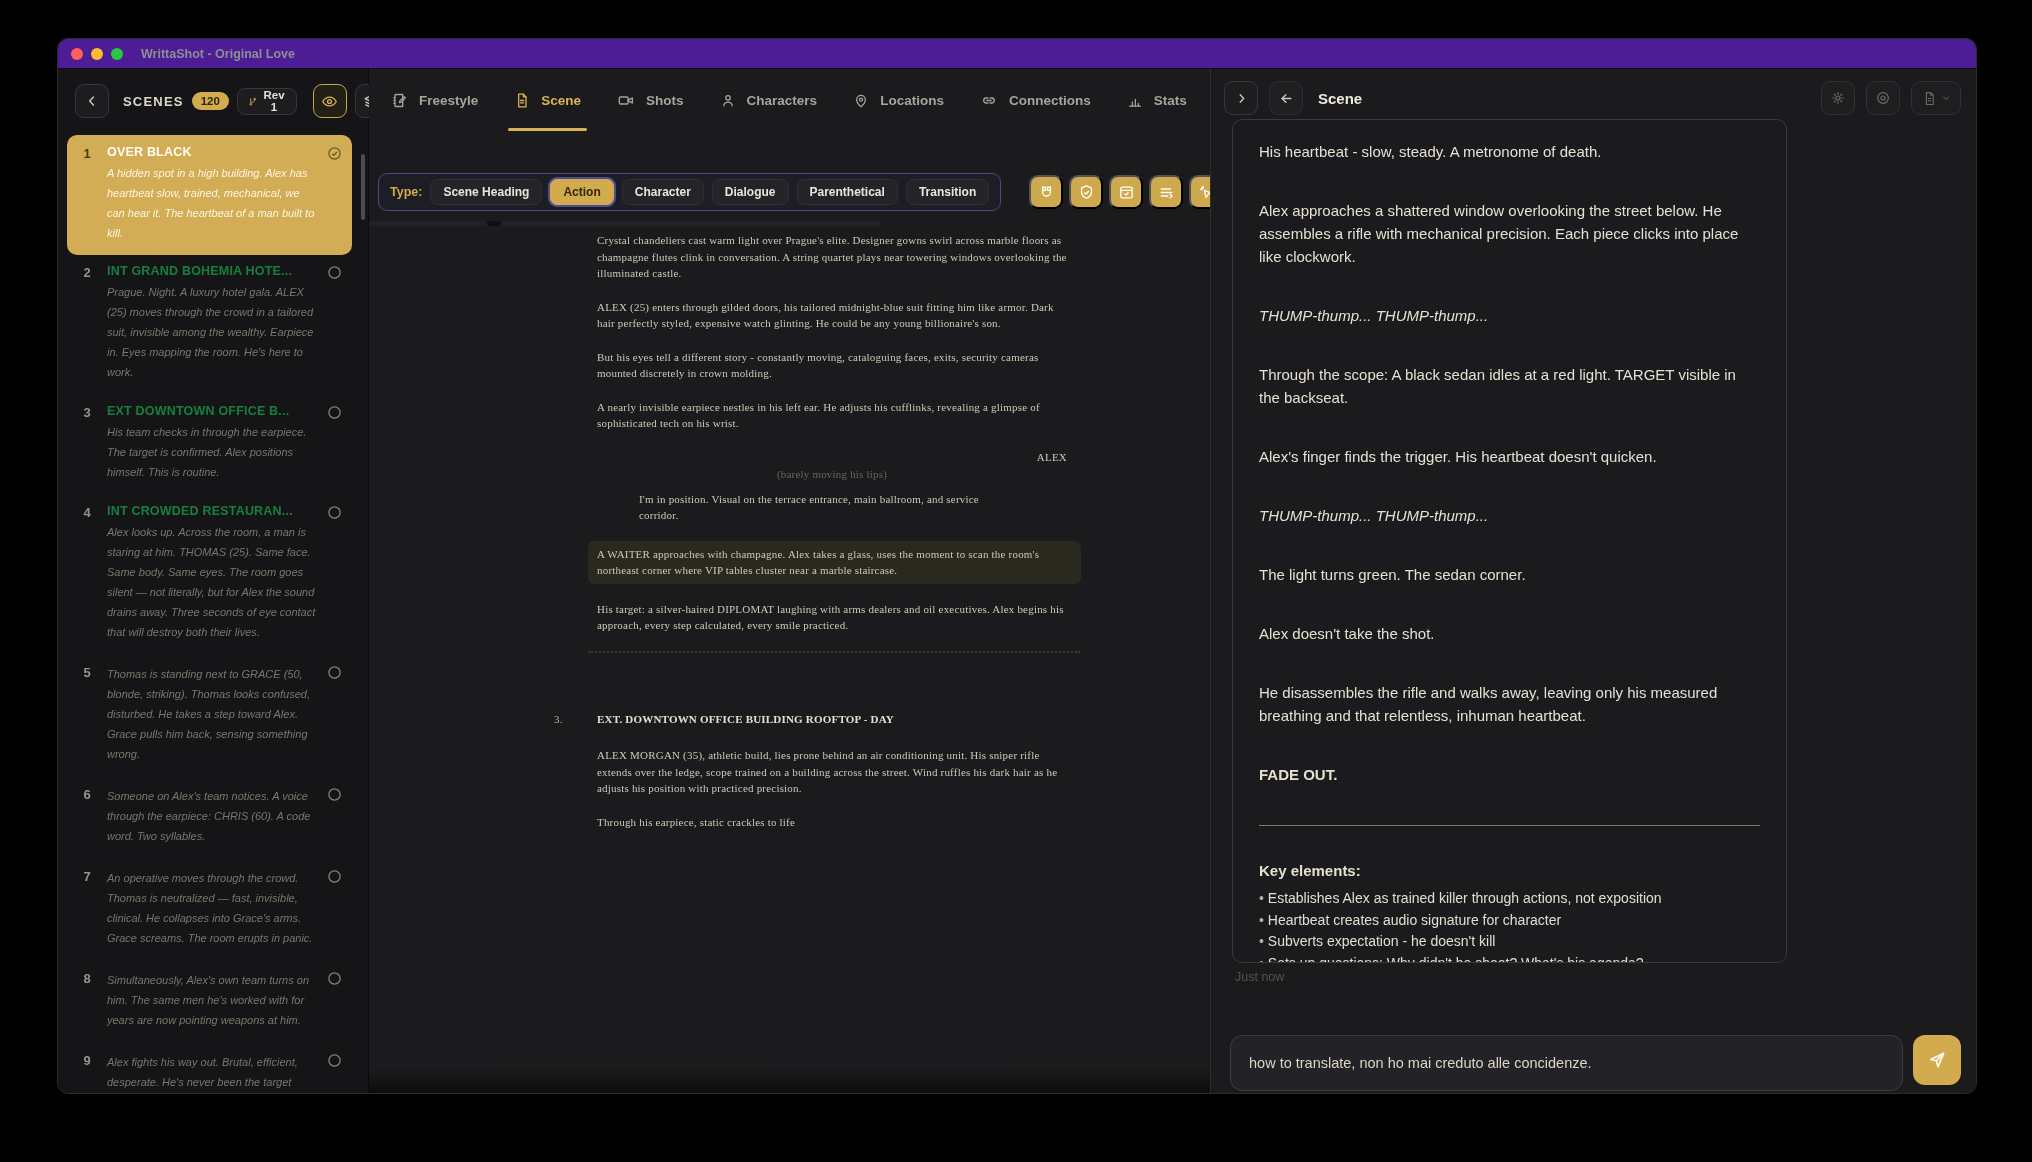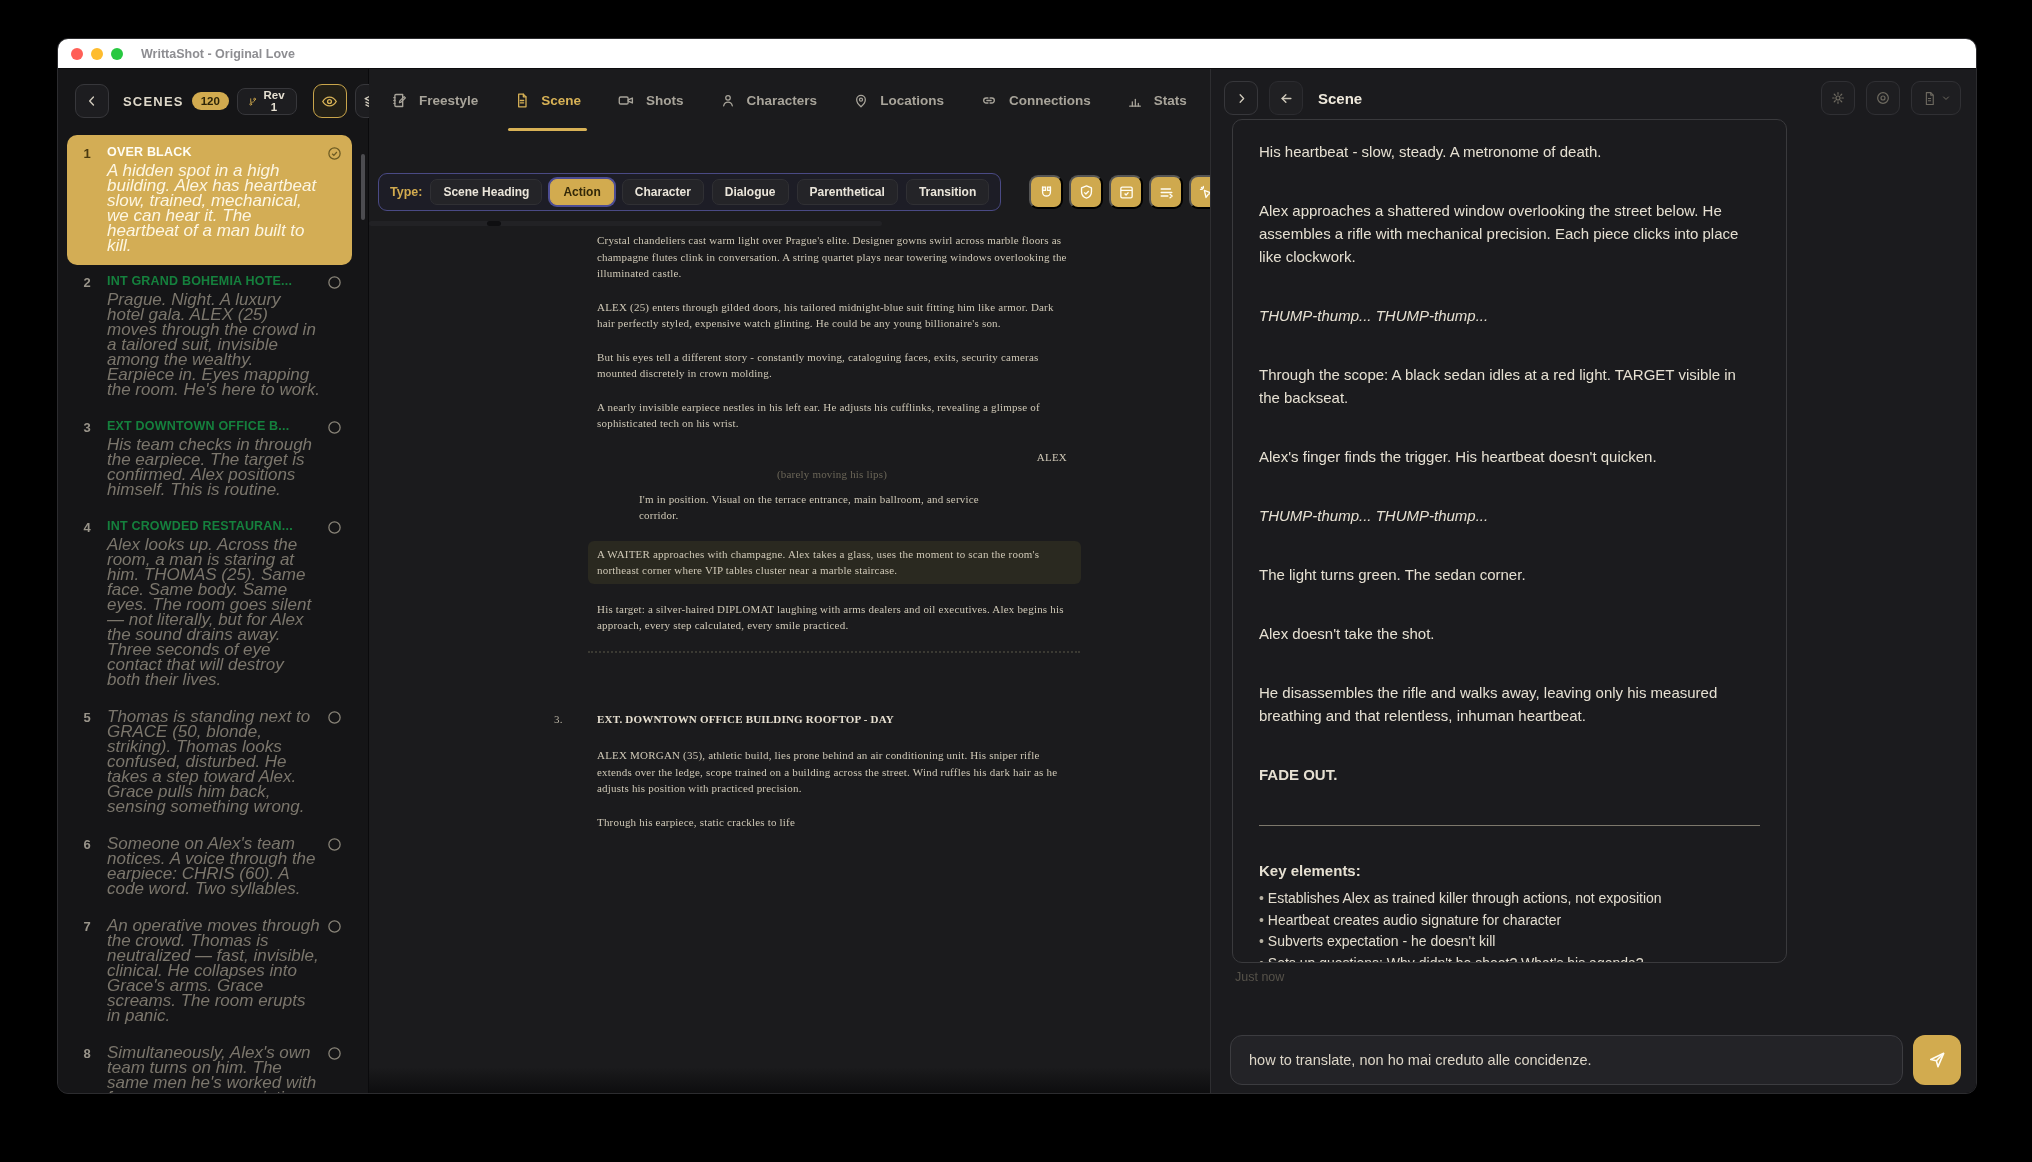--- a/index.html
+++ b/index.html
@@ -2,21 +2,21 @@
 <html><head>
 <meta charset="utf-8">
 <style>
   * { margin:0; padding:0; box-sizing:border-box; }
   html,body { width:2032px; height:1162px; background:#000; overflow:hidden;
     font-family:"Liberation Sans", sans-serif; }
   .window { position:absolute; left:57px; top:38px; width:1920px; height:1056px;
     background:#1a1a1c; border-radius:11px; overflow:hidden;
     box-shadow:0 20px 60px rgba(0,0,0,.8); border:1px solid #2c2c2f; }
   
-  .titlebar { position:absolute; left:0; top:0; right:0; height:30px; background:#ffffff;
+  .titlebar { position:absolute; left:0; top:0; right:0; height:30px; background:#4c1d95;
     border-bottom:1px solid #0c0c0e; display:flex; align-items:center; }
   .dots { display:flex; gap:8px; margin-left:13px; }
   .dot { width:12px; height:12px; border-radius:50%; }
   .dot.r{background:#ff5f57}.dot.y{background:#febc2e}.dot.g{background:#28c840}
   .win-title { margin-left:18px; font-size:12.5px; font-weight:bold; color:#8e8e92; }
   
   .sidebar { position:absolute; left:0; top:30px; bottom:0; width:311px; background:#151517;
     border-right:1px solid #0a0a0c; }
   .sb-header { position:absolute; left:0; top:0; right:0; height:64px; display:flex;
     align-items:center; padding:0 10px 0 17px; gap:8px; }
@@ -29,21 +29,21 @@
     border-radius:8px; height:27px; padding:0 10px; color:#e6e0d2; font-size:11.5px; font-weight:bold; }
   .rev-btn svg { color:#d2ab4f; }
   .sb-sp { flex:1; }
   .sq-btn.gold { border:1.5px solid #c9a54b; color:#d7b257; background:#221f16; }
   .scene-list { position:absolute; left:9px; right:16px; top:66px; bottom:0; overflow:hidden; }
   .scene-item { display:grid; grid-template-columns:40px 1fr 28px; padding:9px 4px 13px 0; }
   .scene-num { text-align:center; font-size:13px; font-weight:bold; color:#99948a; padding-top:1px; }
   .scene-title { font-size:12.5px; font-weight:bold; color:#15803d; letter-spacing:.2px; margin-bottom:4px;
     white-space:nowrap; overflow:hidden; }
   .scene-title:empty { margin-bottom:0; }
-  .scene-desc { font-size:17px; font-style:italic; color:#7b766c; line-height:15px; }
+  .scene-desc { font-size:11px; font-style:italic; color:#7b766c; line-height:20px; }
   .scene-status { display:flex; justify-content:center; padding-top:1px; color:#8a8579; }
   .scene-item.selected { background:#d3ad55; border-radius:10px; padding:10px 4px 12px 0; }
   .scene-item.selected .scene-num { color:#4a3a10; }
   .scene-item.selected .scene-title { color:#fffdf4; }
   .scene-item.selected .scene-desc { color:#fdf6e2; }
   .scene-item.selected .scene-status { color:#6b5a22; }
   .sb-scroll { position:absolute; right:3px; top:85px; width:4px; height:66px; border-radius:2px; background:#4c4c50; }
   
   .editor { position:absolute; left:311px; top:30px; right:0; bottom:0; background:#1b1b1d; overflow:hidden; }
   .tabbar { position:absolute; left:0; top:0; height:62px; display:flex; align-items:stretch; gap:36px; padding-left:22px; }
@@ -97,21 +97,21 @@
   .rp-card p { font-size:15px; line-height:23px; color:#e6e0d2; margin-bottom:36px; }
   .rp-card p.it { font-style:italic; }
   .rp-card p.b { font-weight:bold; margin-bottom:0; }
   .rp-hr { border:none; border-top:1px solid #7d786c; margin:39px 0 36px; }
   .key-title { font-size:15px; font-weight:bold; color:#e6e0d2; margin-bottom:9px; }
   .key-list { list-style:none; }
   .key-list li { font-size:14px; line-height:21.5px; color:#e3ddcf; }
   .key-list li::before { content:"• "; color:#b7b1a2; }
   .rp-time { position:absolute; left:24px; top:901px; font-size:12.5px; color:#56524a; }
   .rp-input-row { position:absolute; left:19px; right:15px; bottom:8px; height:50px; display:flex; gap:10px; }
-  .rp-input { flex:1; height:50px; border-radius:12px; background:#232327; border:1px solid #3c3c40;
+  .rp-input { flex:1; height:56px; border-radius:12px; background:#232327; border:1px solid #3c3c40;
     color:#ddd6c8; font-size:14.5px; padding:0 18px; outline:none; font-family:"Liberation Sans",sans-serif; }
   .send-btn { width:48px; height:50px; border-radius:12px; background:#d2ab4f; border:none; color:#fffdf4;
     display:flex; align-items:center; justify-content:center; cursor:pointer; }
   svg { display:block; }
 </style>
 </head>
 <body>
 
 <div class="window">
 

